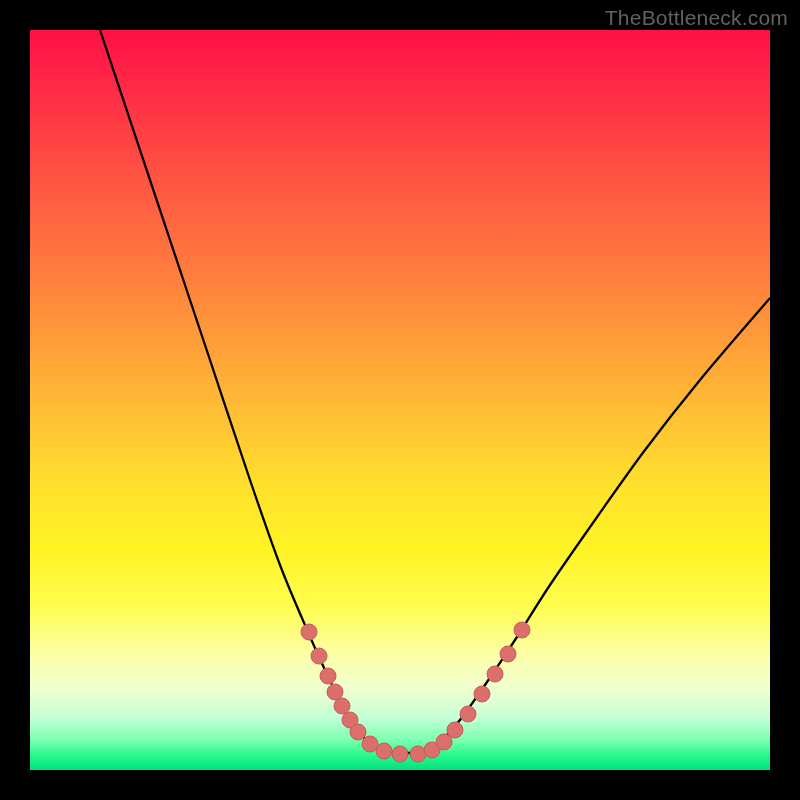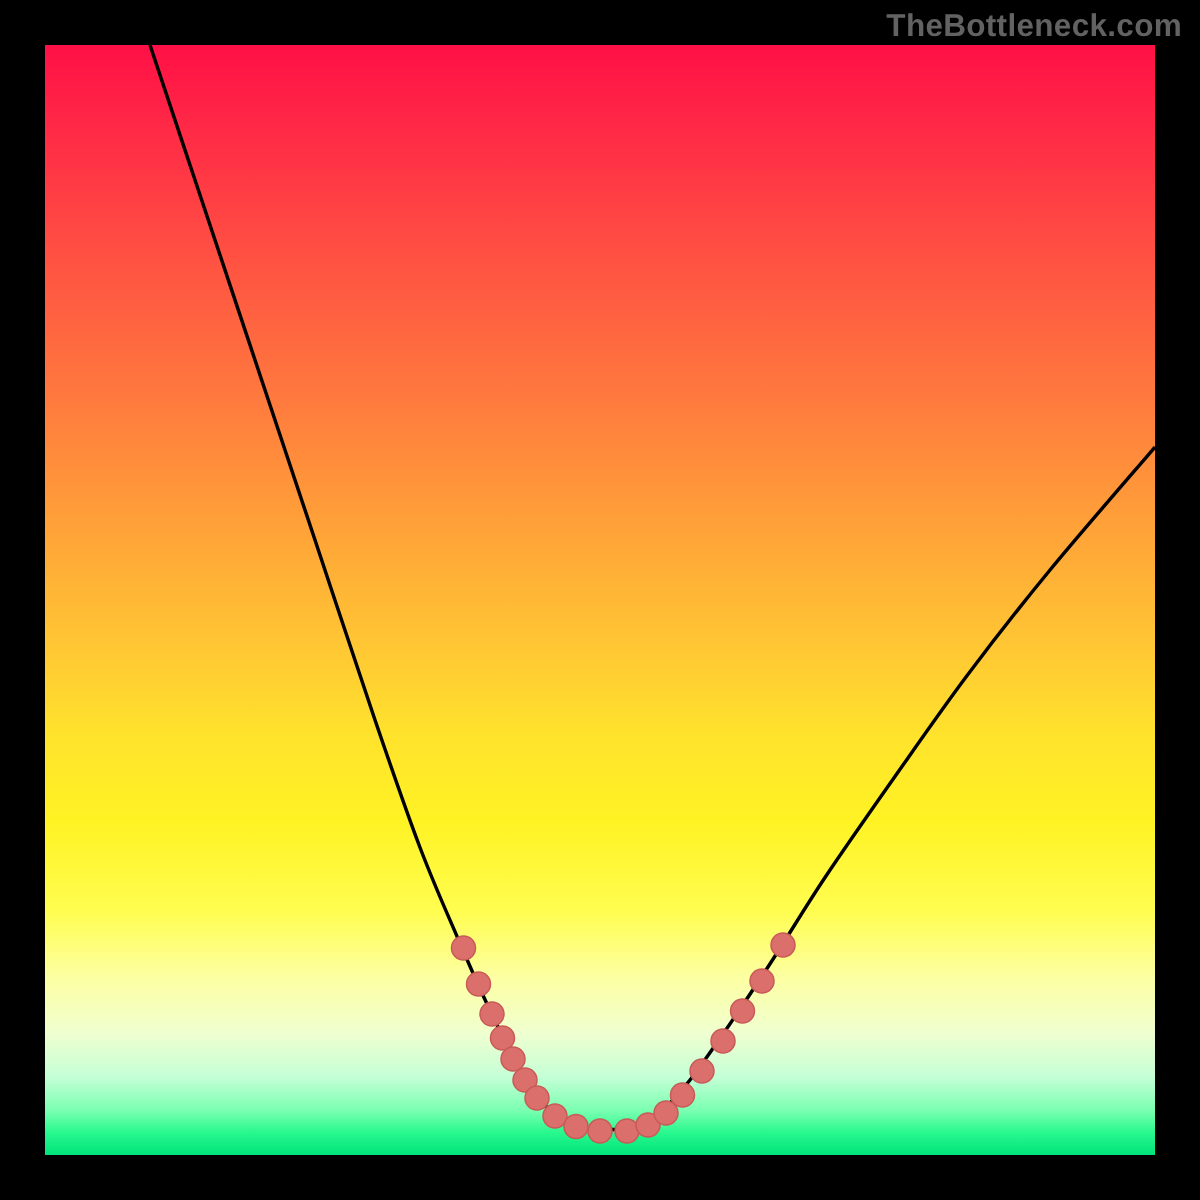--- a/index.html
+++ b/index.html
@@ -47,21 +47,21 @@
       #28f88e 98%,
       #00e37a 100%
     );
   }
   .watermark {
     position: absolute;
     top: 6px;
     right: 12px;
     color: #626262;
     font-size: 21px;
-    font-weight: 700;
+    font-weight: 400;
     letter-spacing: 0.2px;
     user-select: none;
   }
   svg.curves {
     position: absolute;
     inset: 0;
   }
   .curve-path {
     fill: none;
     stroke: #000;

